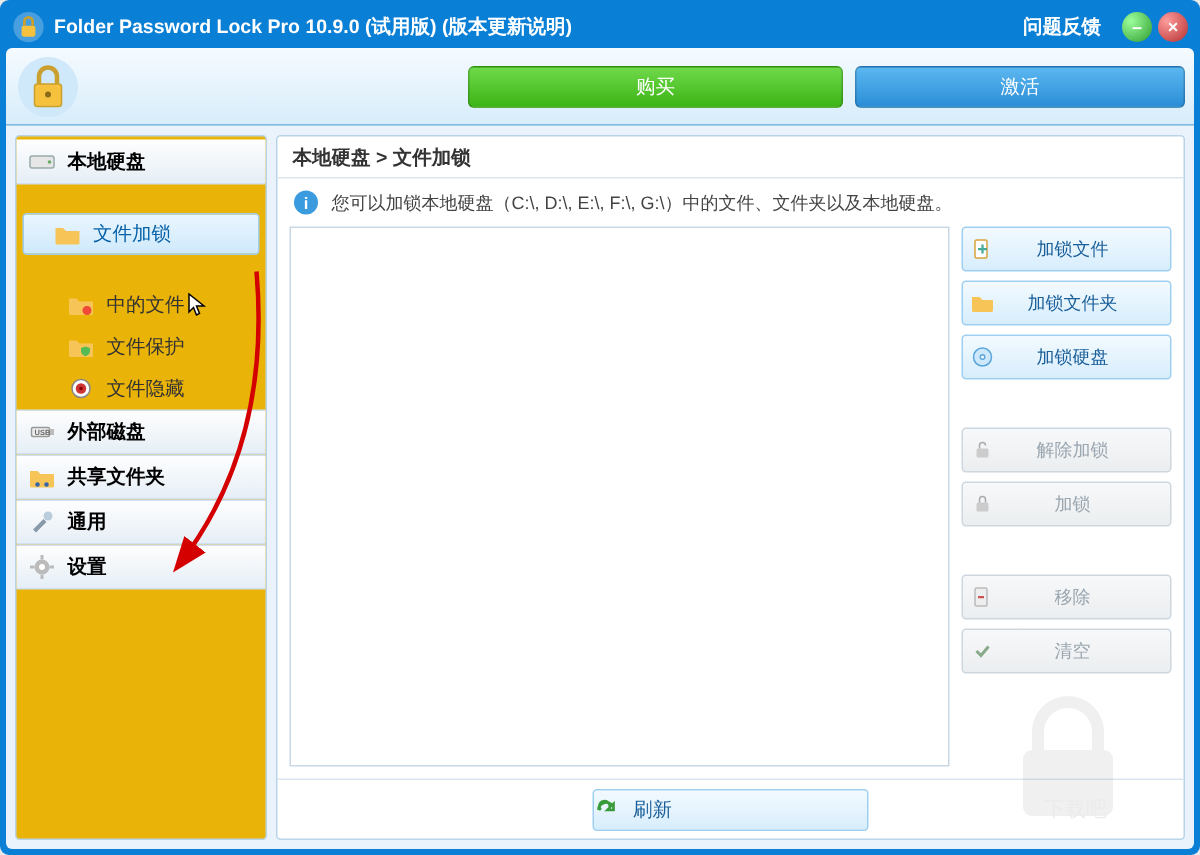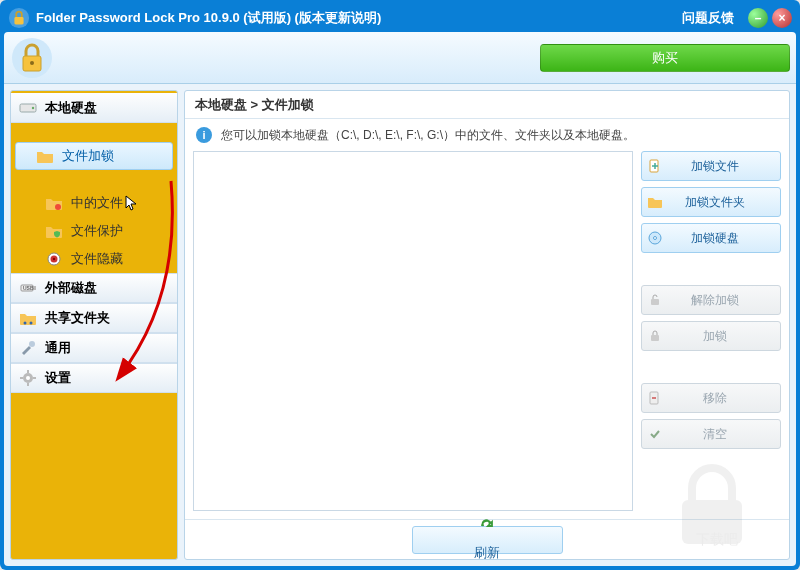--- a/index.html
+++ b/index.html
@@ -53,21 +53,21 @@
 .list-body { flex:1; }
 
 .action-col { width:140px; display:flex; flex-direction:column; gap:6px; }
 .spacer-sm { height: 20px; }
 .abtn { height:30px; border:1px solid #9fcff0; border-radius:3px; background: linear-gradient(#f3faff,#d7edfc); display:flex; align-items:center; font-size:12px; color:#1a5f99; cursor:pointer; }
 .abtn.disabled { color:#9aa6b0; border-color:#cdd7df; background:linear-gradient(#f7f8f9,#ebeef0); cursor:default; }
 .abtn .aicon { width:26px; display:flex; justify-content:center; }
 .abtn .albl { flex:1; text-align:center; padding-right:18px; }
 
 .footer { height:40px; border-top:1px solid #d9e6f0; display:flex; align-items:center; justify-content:center; }
-.refresh-btn { width:151px; height:28px; border:1px solid #9fcff0; border-radius:3px; background: linear-gradient(#f3faff,#d7edfc); display:flex; align-items:center; justify-content:center; gap:10px; font-size:13px; color:#1a5f99; cursor:pointer;flex-direction:column; }
+.refresh-btn { width:184px; height:28px; border:1px solid #9fcff0; border-radius:3px; background: linear-gradient(#f3faff,#d7edfc); display:flex; align-items:center; gap:10px; font-size:13px; color:#1a5f99; cursor:pointer; }
 
 .watermark { position:absolute; right:18px; bottom:18px; opacity:.12; pointer-events:none; }
 
 svg { display:block; }
 </style>
 </head>
 <body>
 
 <div class="window">
 
@@ -89,20 +89,21 @@
     <span class="logo">
       <svg viewBox="0 0 44 44" width="44" height="44">
           <circle cx="22" cy="22" r="20" fill="#cfe8fa"></circle>
           <rect x="13" y="20" width="18" height="15" rx="2" fill="#f6c23e" stroke="#caa02e"></rect>
           <path d="M16 20v-5a6 6 0 0112 0v5" stroke="#caa02e" stroke-width="3" fill="none"></path>
           <circle cx="22" cy="27" r="2" fill="#8a6b1a"></circle>
         </svg>
     </span>
     <div class="bigbtns">
       <div class="bigbtn buy">购买</div>
+      <div class="bigbtn activate">激活</div>
     </div>
   </div>
 
   <div class="body">
 
     <div class="sidebar">
       <div class="section-head">
         <span class="sicon">
             <svg viewBox="0 0 18 18" width="18" height="18">
               <rect x="1" y="5" width="16" height="8" rx="1.5" fill="#e6e6e6" stroke="#9aa"></rect>

